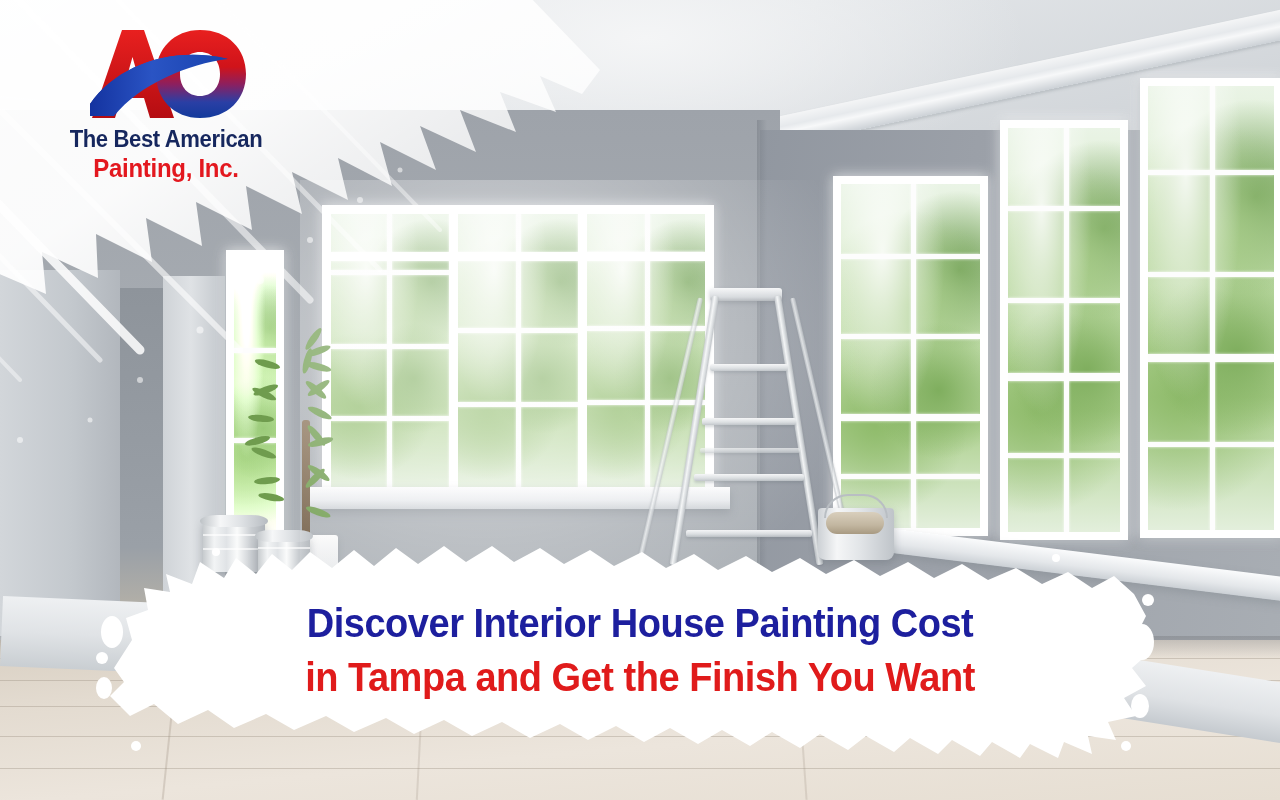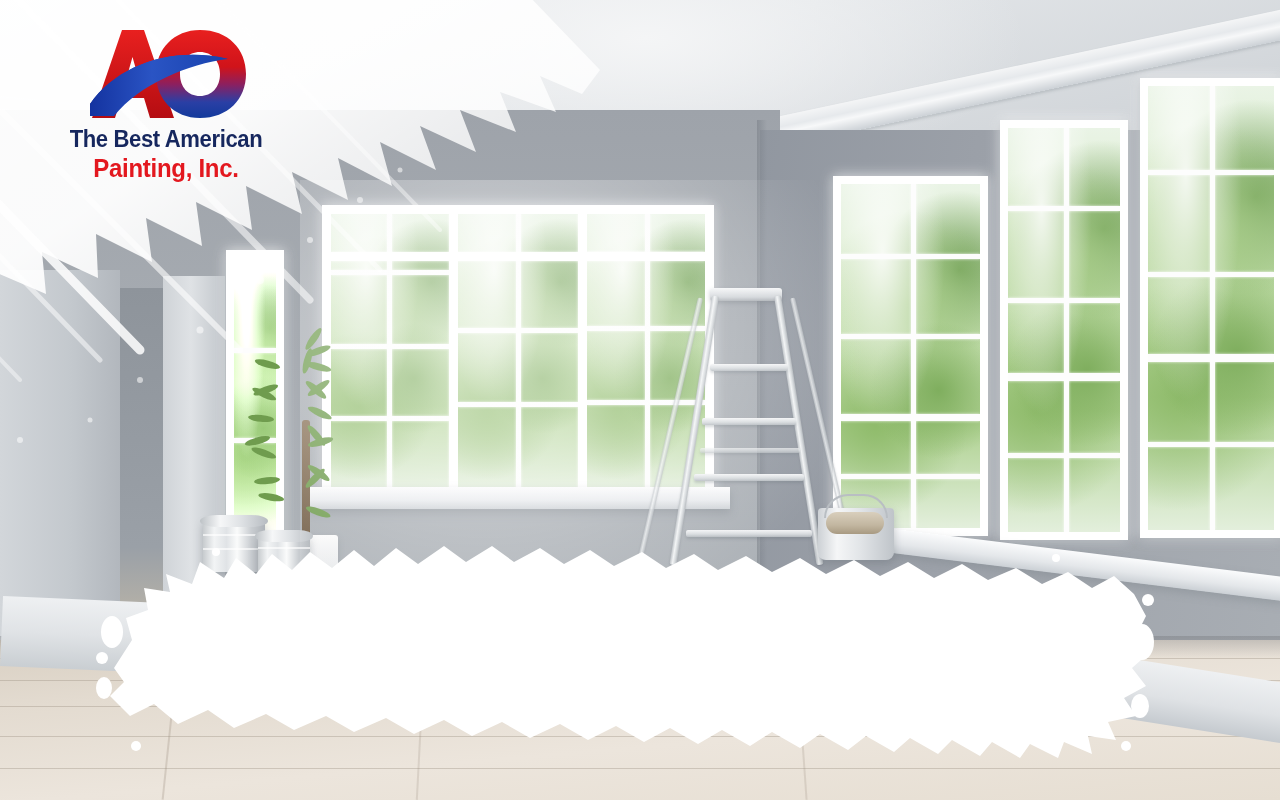--- a/index.html
+++ b/index.html
@@ -530,14 +530,18 @@
         M 2,74 C 30,34 86,16 140,29
         C 96,28 44,48 16,82 Z"></path>
       <path fill="url(#gSwoosh)" d="
         M 2,74 C 30,34 86,16 140,29
         C 100,34 52,54 26,86 L 2,86 Z"></path>
     </svg>
     <div class="logo-l1">The Best American</div>
     <div class="logo-l2">Painting, Inc.</div>
   </div>
 
+  <div id="headline">
+    <div class="line line1">Discover Interior House Painting Cost</div>
+    <div class="line line2">in Tampa and Get the Finish You Want</div>
+  </div>
 
 </div>
 
 </body></html>

